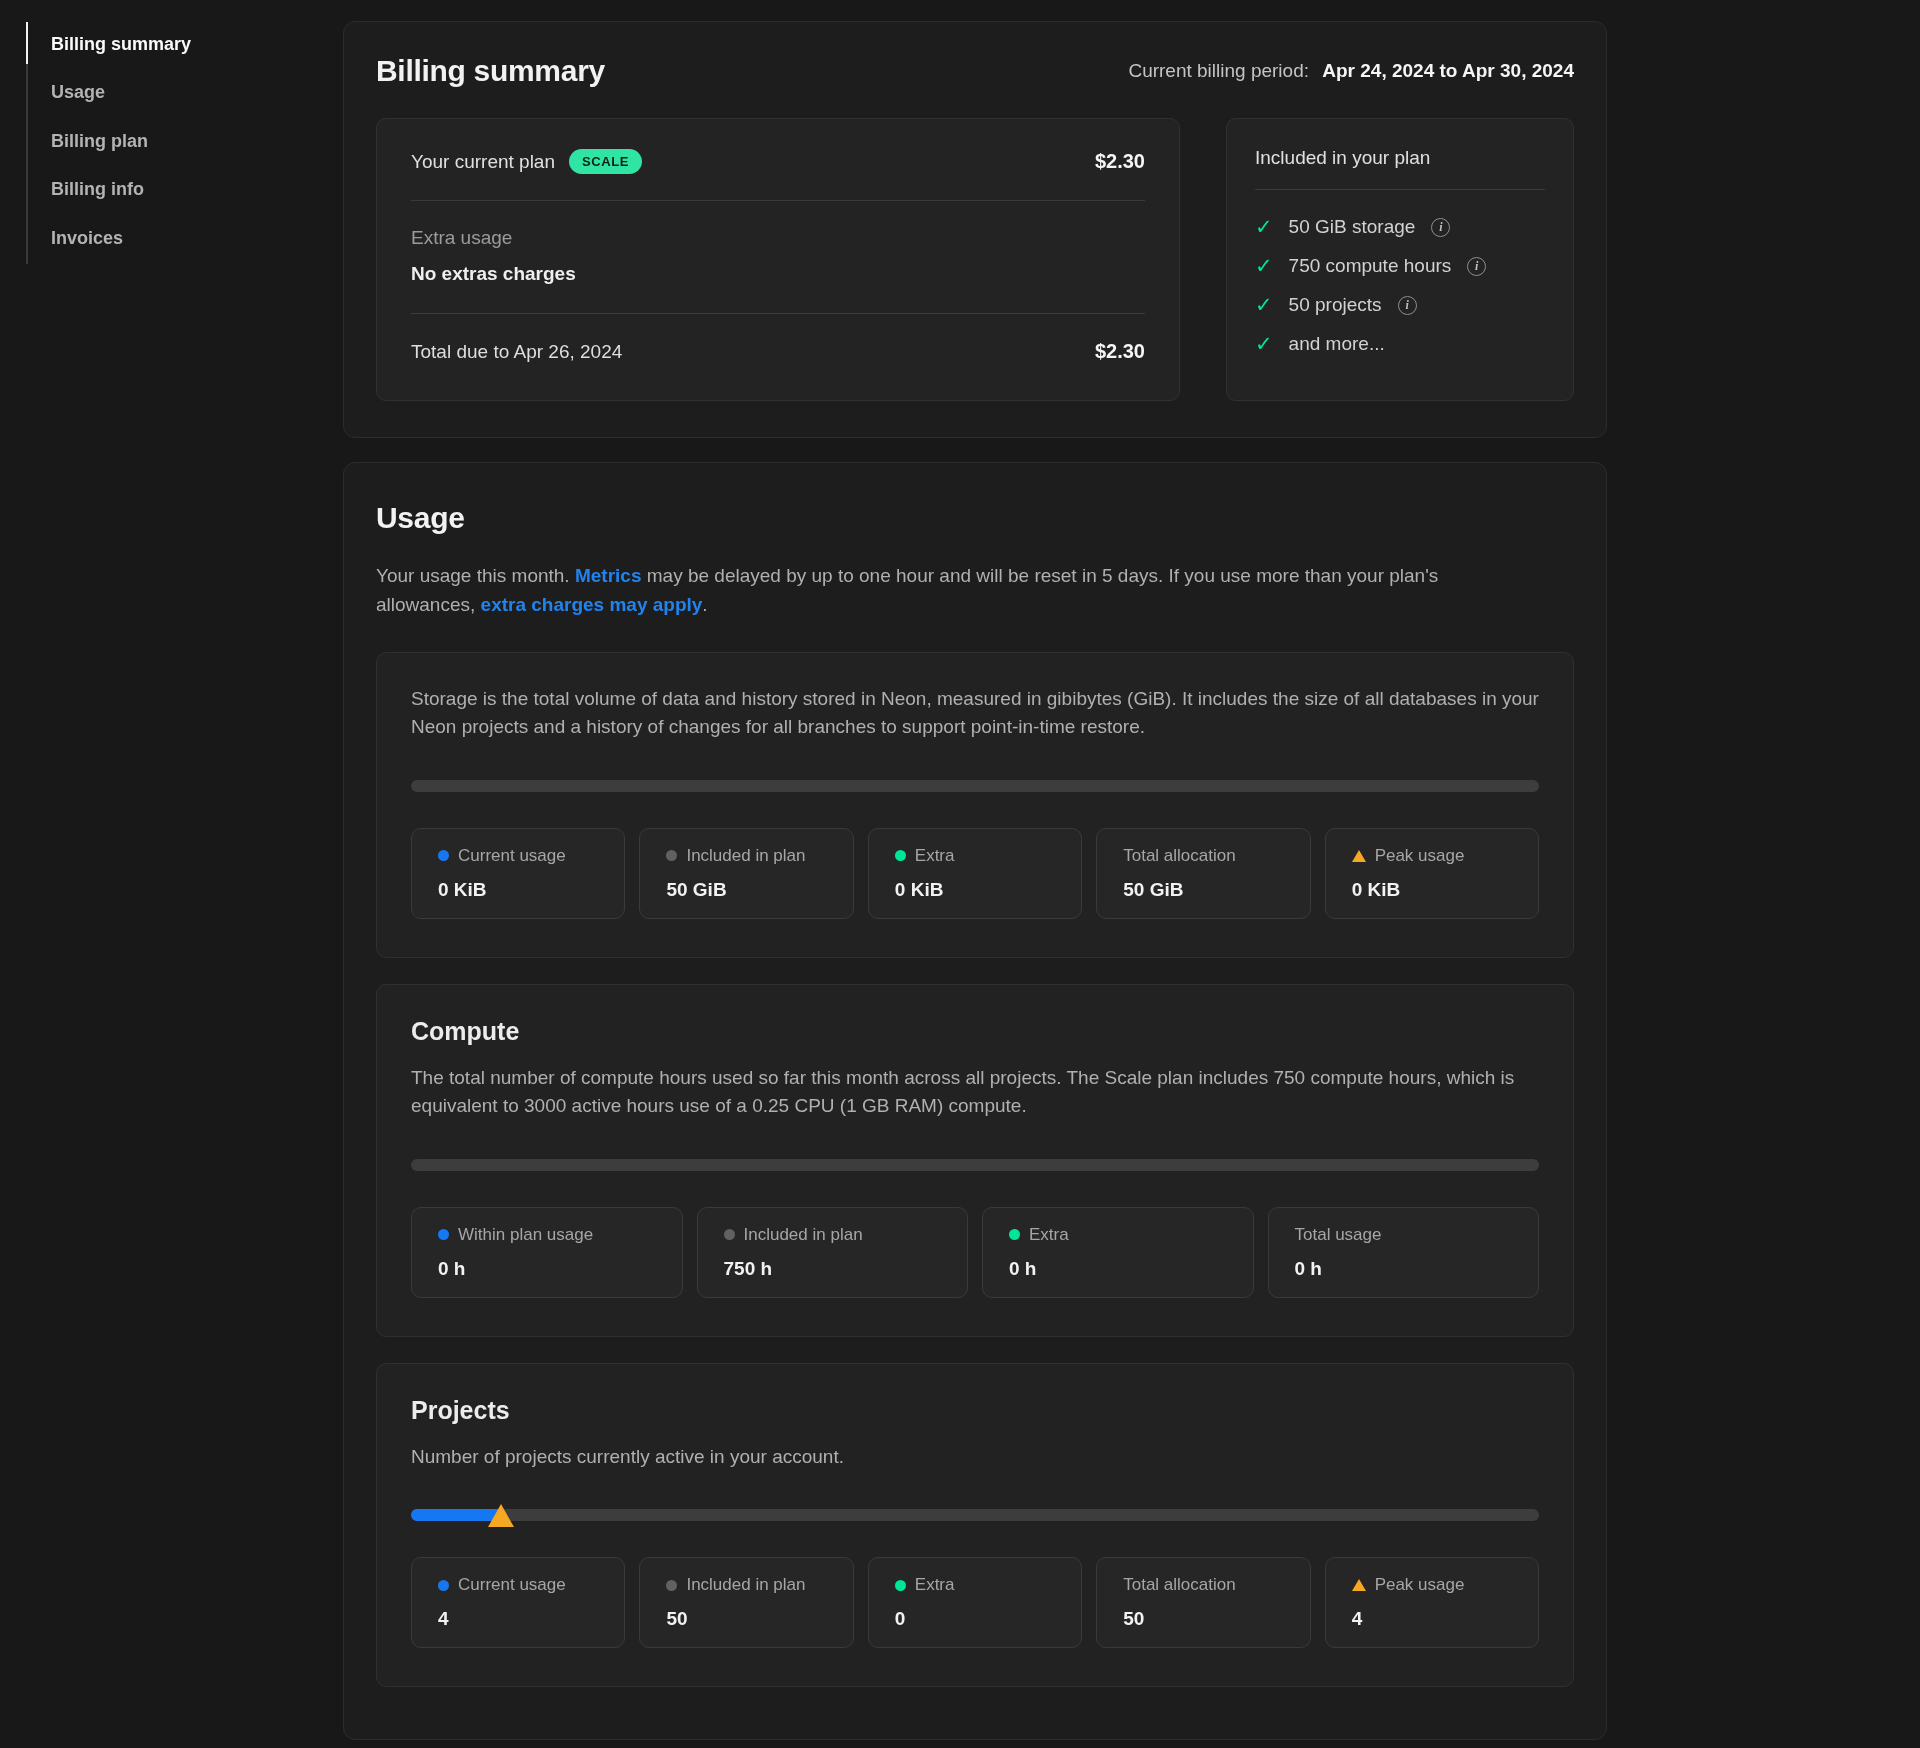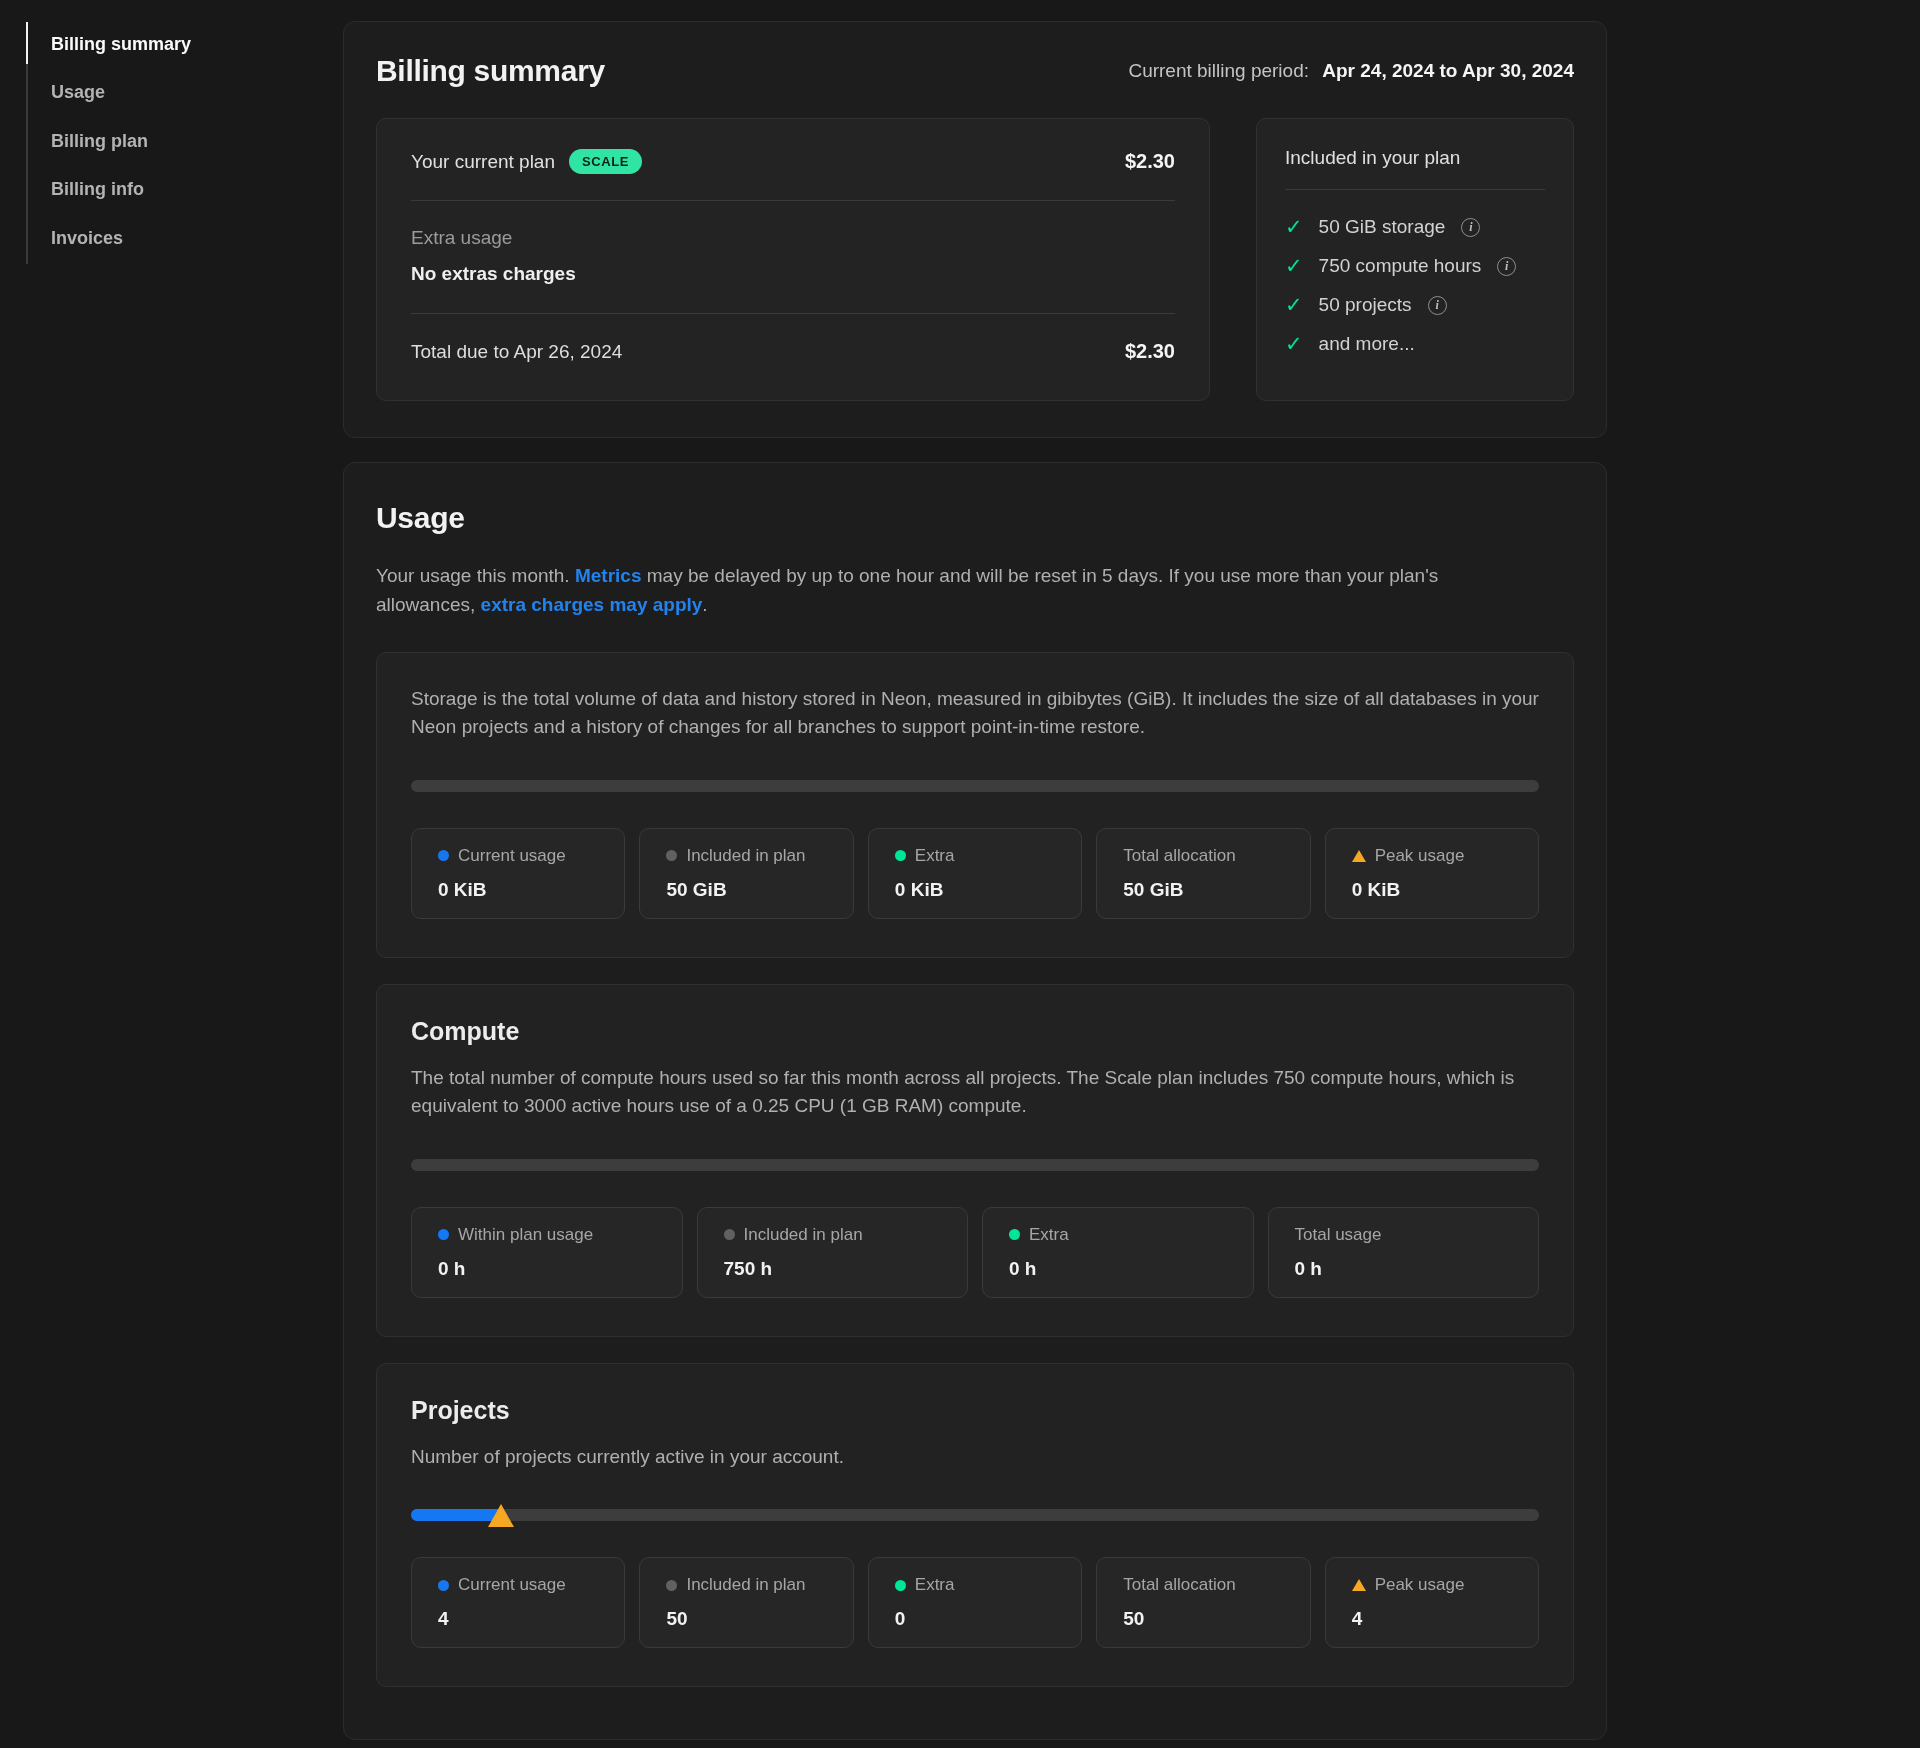--- a/index.html
+++ b/index.html
@@ -45,21 +45,21 @@
     font-size: 13px; font-weight: 700; letter-spacing: 0.6px;
     padding: 5px 13px; border-radius: 999px;
   }
   .amount { font-size: 20px; font-weight: 700; color: #f5f5f5; }
   .plan-divider { border-top: 1px solid #3a3a3a; }
   .extra-block { padding: 26px 0 28px; }
   .muted-label { font-size: 19px; color: #9b9b9b; margin-bottom: 14px; }
   .strong-value { font-size: 19px; font-weight: 700; color: #efefef; }
   .total-label { font-size: 19px; color: #dedede; }
 
-  .included-card { width: 318px; padding: 28px 28px; }
+  .included-card { width: 348px; padding: 28px 28px; }
   .included-title { font-size: 19px; color: #e0e0e0; padding-bottom: 20px; border-bottom: 1px solid #3a3a3a; }
   .included-list { list-style: none; margin-top: 26px; }
   .included-item { display: flex; align-items: center; gap: 16px; margin-bottom: 17px; font-size: 19px; color: #d2d2d2; }
   .check { color: var(--accent-green, #00e599); font-size: 21px; font-weight: 700; font-family: "DejaVu Sans", sans-serif; line-height: 1; }
   .info-icon {
     width: 19px; height: 19px; border: 1.5px solid #8f8f8f; border-radius: 50%;
     display: inline-flex; align-items: center; justify-content: center;
     font-size: 12px; color: #c0c0c0; font-style: italic; font-weight: 700; cursor: pointer; flex: none;
     font-family: "Liberation Serif", serif;
   }

